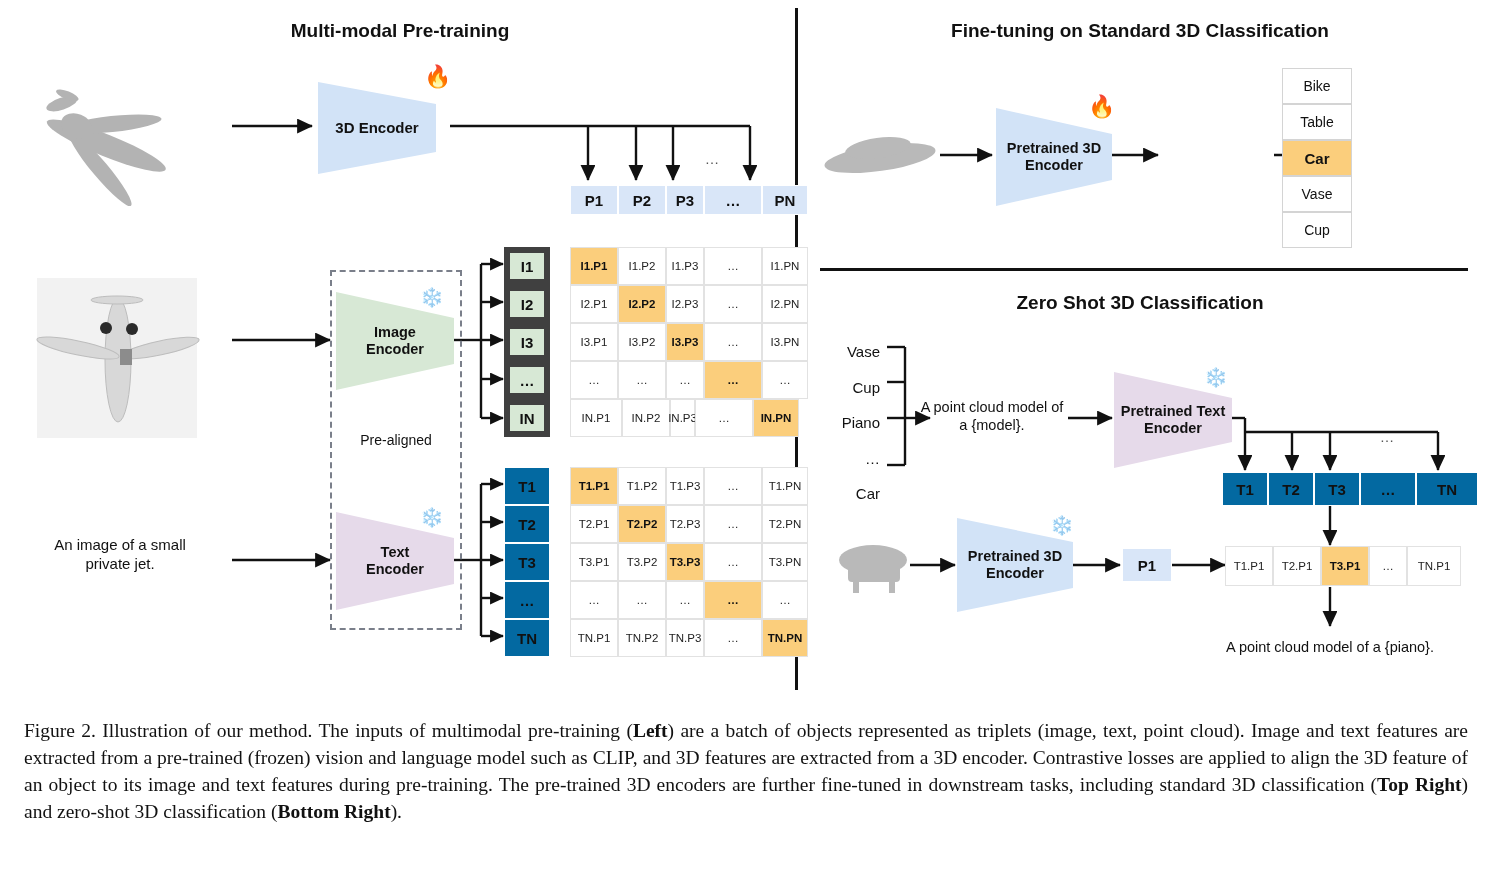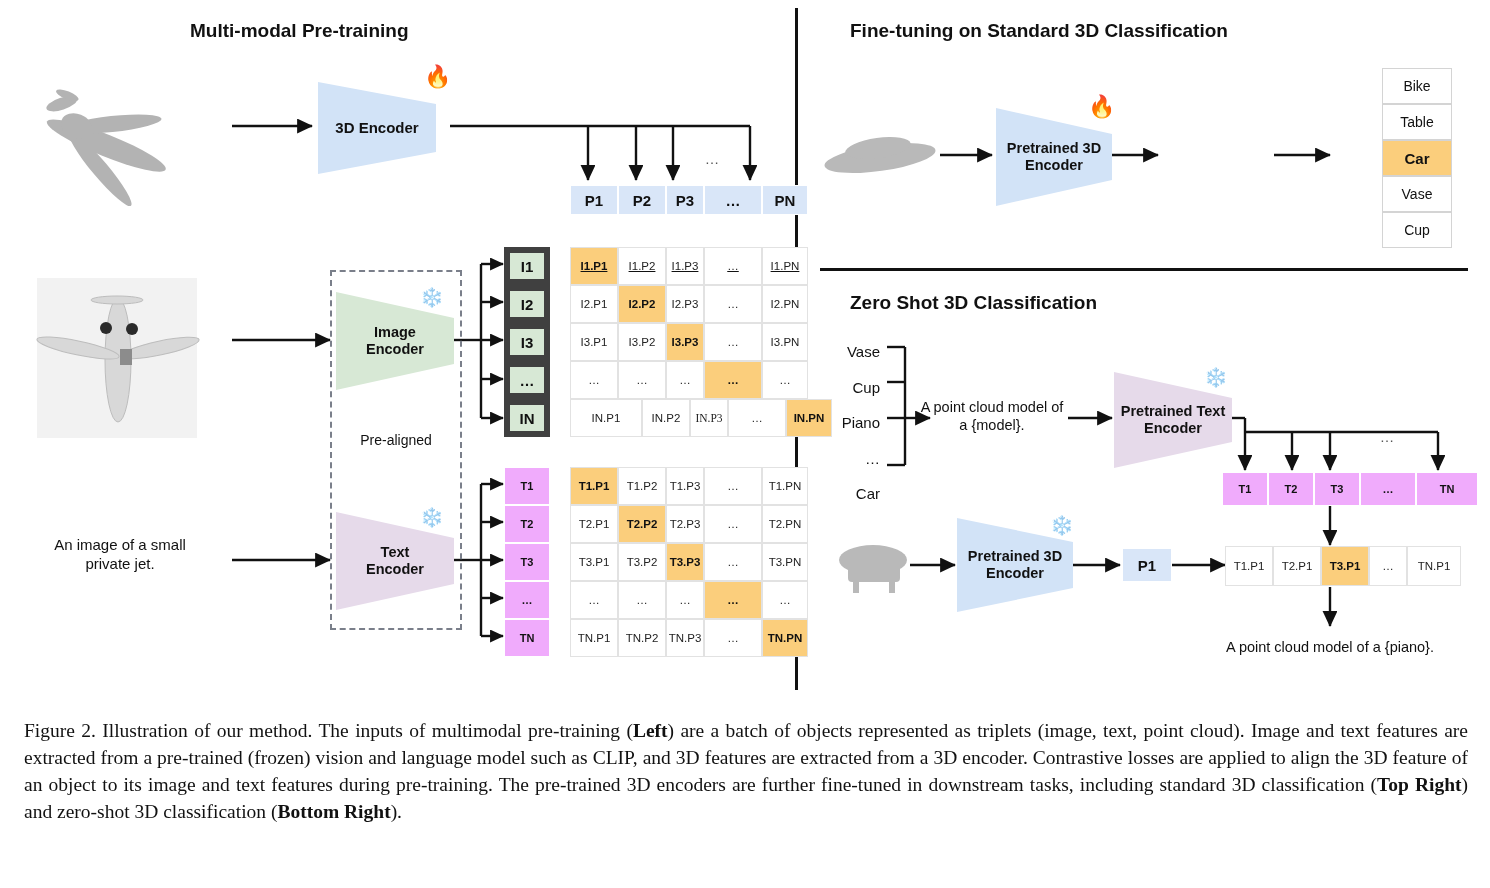--- a/index.html
+++ b/index.html
@@ -1,39 +1,39 @@
 <!DOCTYPE html>
 <html><head>
 <meta charset="utf-8">
 <style>
   html,body{margin:0;padding:0;background:#ffffff;}
   body{width:1490px;height:888px;position:relative;font-family:"Liberation Sans",sans-serif;color:#111;}
   .fig{position:absolute;left:0;top:0;width:1490px;height:888px;}
   .abs{position:absolute;}
 
   
-  .ptitle{font-weight:bold;font-size:19px;color:#111;white-space:nowrap;}
+  .ptitle{font-weight:bold;font-size:19px;color:#111;text-align:center;white-space:nowrap;}
 
   
   .vdiv{position:absolute;background:#111;width:3px;}
   .hdiv{position:absolute;background:#111;height:3px;}
 
   
   .trap{position:absolute;display:flex;align-items:center;justify-content:center;
         text-align:center;font-weight:bold;color:#111;line-height:1.18;}
   .trap .lbl{position:relative;z-index:3;}
   .trap .shape{position:absolute;left:0;top:0;width:100%;height:100%;z-index:1;}
 
   
   .cellrow{position:absolute;display:flex;}
   .cell{display:flex;align-items:center;justify-content:center;font-size:13px;color:#111;box-sizing:border-box;}
 
   .pbox{background:#d9e6f8;font-weight:bold;font-size:15px;border:1px solid #ffffff;}
   .ibox{background:#d7e8d5;font-weight:bold;font-size:15px;border:6px solid #404040;}
-  .tbox{background:#f0abfc;font-weight:bold;font-size:11px;border:1px solid #ffffff;}
+  .tbox{background:#0369a1;font-weight:bold;font-size:15px;border:1px solid #ffffff;}
 
   .mcell{background:#ffffff;border:1px solid #e2e2e2;font-size:11.5px;color:#222;}
   .mcell.hi{background:#fbce7c;font-weight:bold;color:#111;}
 
   
   .clsbox{border:1px solid #d4d4d4;box-sizing:border-box;background:#fff;
           display:flex;align-items:center;justify-content:center;font-size:14px;color:#111;}
   .clsbox.hi{background:#fbce7c;font-weight:bold;font-size:15px;}
 
   
@@ -224,21 +224,21 @@
   <div class="txt" style="left:700px;top:150px;width:24px;color:#555;">…</div>
 
   <div class="cellrow" id="i-col" style="left:504px;top:247px;flex-direction:column;">
       <div class="cell ibox" style="width: 46px; height: 38px;">I1</div>
       <div class="cell ibox" style="width: 46px; height: 38px;">I2</div>
       <div class="cell ibox" style="width: 46px; height: 38px;">I3</div>
       <div class="cell ibox" style="width: 46px; height: 38px;">…</div>
       <div class="cell ibox" style="width: 46px; height: 38px;">IN</div>
     </div>
   <div id="i-matrix" class="abs" style="left:570px;top:247px;">
-      <div style="display: flex; text-decoration: underline;">
+      <div style="display: flex;">
         <div class="mcell cell hi" style="width: 48px; height: 38px;">I1.P1</div>
         <div class="mcell cell" style="width: 48px; height: 38px;">I1.P2</div>
         <div class="mcell cell" style="width: 38px; height: 38px;">I1.P3</div>
         <div class="mcell cell" style="width: 58px; height: 38px;">…</div>
         <div class="mcell cell" style="width: 46px; height: 38px;">I1.PN</div>
       </div>
       <div style="display: flex;">
         <div class="mcell cell" style="width: 48px; height: 38px;">I2.P1</div>
         <div class="mcell cell hi" style="width: 48px; height: 38px;">I2.P2</div>
         <div class="mcell cell" style="width: 38px; height: 38px;">I2.P3</div>
@@ -253,23 +253,23 @@
         <div class="mcell cell" style="width: 46px; height: 38px; text-align: center;">I3.PN</div>
       </div>
       <div style="display: flex;">
         <div class="mcell cell" style="width: 48px; height: 38px;">…</div>
         <div class="mcell cell" style="width: 48px; height: 38px;">…</div>
         <div class="mcell cell" style="width: 38px; height: 38px;">…</div>
         <div class="mcell cell hi" style="width: 58px; height: 38px;">…</div>
         <div class="mcell cell" style="width: 46px; height: 38px;">…</div>
       </div>
       <div style="display: flex;">
-        <div class="mcell cell" style="width: 72px; height: 38px;">IN.P1</div>
+        <div class="mcell cell" style="width: 52px; height: 38px;">IN.P1</div>
         <div class="mcell cell" style="width: 48px; height: 38px;">IN.P2</div>
-        <div class="mcell cell" style="width: 38px; height: 38px; font-family: Liberation Serif, serif;">IN.P3</div>
+        <div class="mcell cell" style="width: 25px; height: 38px;">IN.P3</div>
         <div class="mcell cell" style="width: 58px; height: 38px;">…</div>
         <div class="mcell cell hi" style="width: 46px; height: 38px;">IN.PN</div>
       </div>
     </div>
 
   <div class="cellrow" id="t-col" style="left:504px;top:467px;flex-direction:column;">
       <div class="cell tbox" style="width: 46px; height: 38px;">T1</div>
       <div class="cell tbox" style="width: 46px; height: 38px;">T2</div>
       <div class="cell tbox" style="width: 46px; height: 38px;">T3</div>
       <div class="cell tbox" style="width: 46px; height: 38px;">…</div>
@@ -318,21 +318,21 @@
         <polygon points="0,0 116,26 116,72 0,98" fill="#d2e3f7"></polygon>
       </svg>
     <span class="lbl">
       <span>Pretrained 3D</span><br>
       <span>Encoder</span>
     </span>
   </div>
   <div class="emoji" style="left:1088px;top:96px;">🔥</div>
 
 
-  <div class="abs" id="cls-list" style="left:1382px;top:68px;">
+  <div class="abs" id="cls-list" style="left:1282px;top:68px;">
       <div class="clsbox" style="width: 70px; height: 36px;">Bike</div>
       <div class="clsbox" style="width: 70px; height: 36px;">Table</div>
       <div class="clsbox hi" style="width: 70px; height: 36px;">Car</div>
       <div class="clsbox" style="width: 70px; height: 36px;">Vase</div>
       <div class="clsbox" style="width: 70px; height: 36px;">Cup</div>
     </div>
 
   <div class="abs" id="zs-list" style="left:818px;top:334px;width:66px;">
       <div style="height: 35.5px; display: flex; align-items: center; justify-content: flex-end; font-size: 15px; padding-right: 4px;">Vase</div>
       <div style="height: 35.5px; display: flex; align-items: center; justify-content: flex-end; font-size: 15px; padding-right: 4px;">Cup</div>

